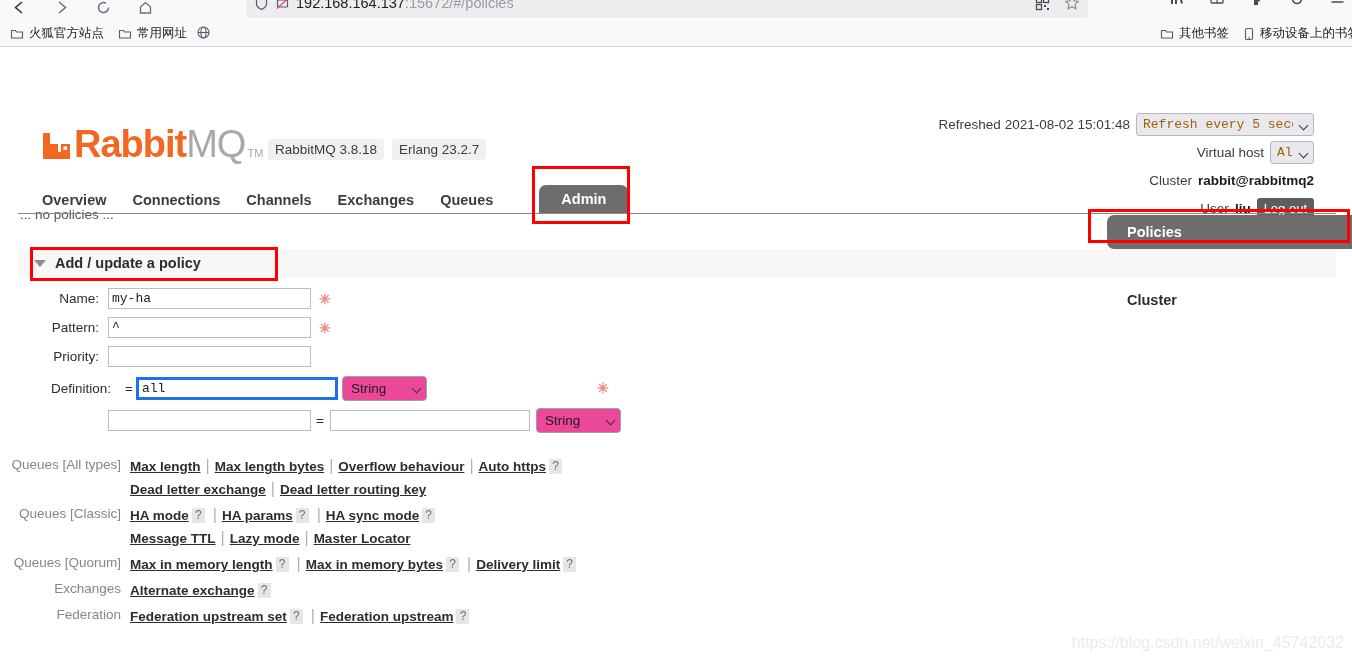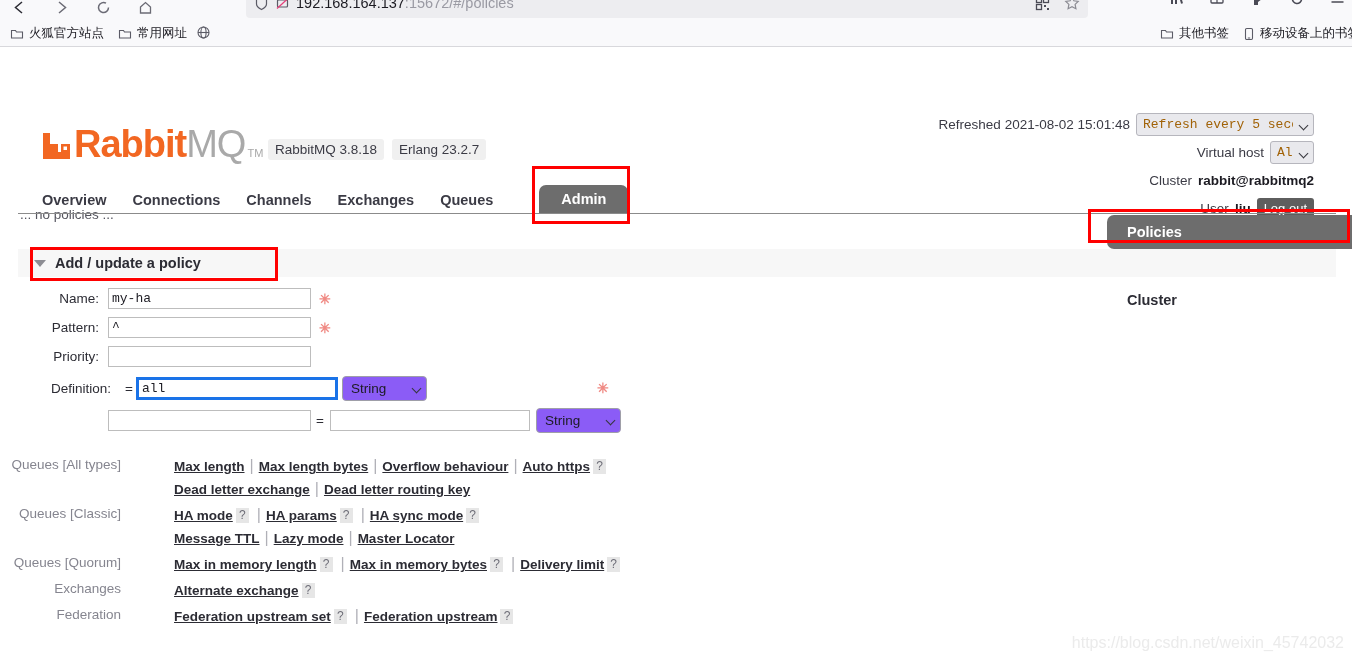--- a/index.html
+++ b/index.html
@@ -311,37 +311,37 @@
     font-size: 13.5px;
     color: #1c1b22;
     padding: 3px 24px 3px 7px;
     appearance: none;
     -webkit-appearance: none;
     font-family: "Liberation Sans", sans-serif;
     height: 25px;
     cursor: pointer;
   }
   .sel-type {
-    background: #8b5cf6;
+    background: #ec4899;
     border: 1px solid #9f9fa8;
     border-radius: 4px;
     font-size: 13.5px;
     color: #1c1b22;
     padding: 3px 26px 3px 8px;
     appearance: none;
     -webkit-appearance: none;
     font-family: "Liberation Sans", sans-serif;
     height: 25px;
     cursor: pointer;
     width: 85px;
   }
 
   
   .opts { position: absolute; left: 0; top: 408px; }
-  .orow { display: flex; margin-bottom: 3px; gap: 44px; }
+  .orow { display: flex; margin-bottom: 3px; }
   .ocat {
     width: 130px;
     text-align: right;
     font-size: 13.5px;
     color: #85858f;
     padding-right: 9px;
     padding-top: 2px;
     white-space: nowrap;
   }
   .olist {

